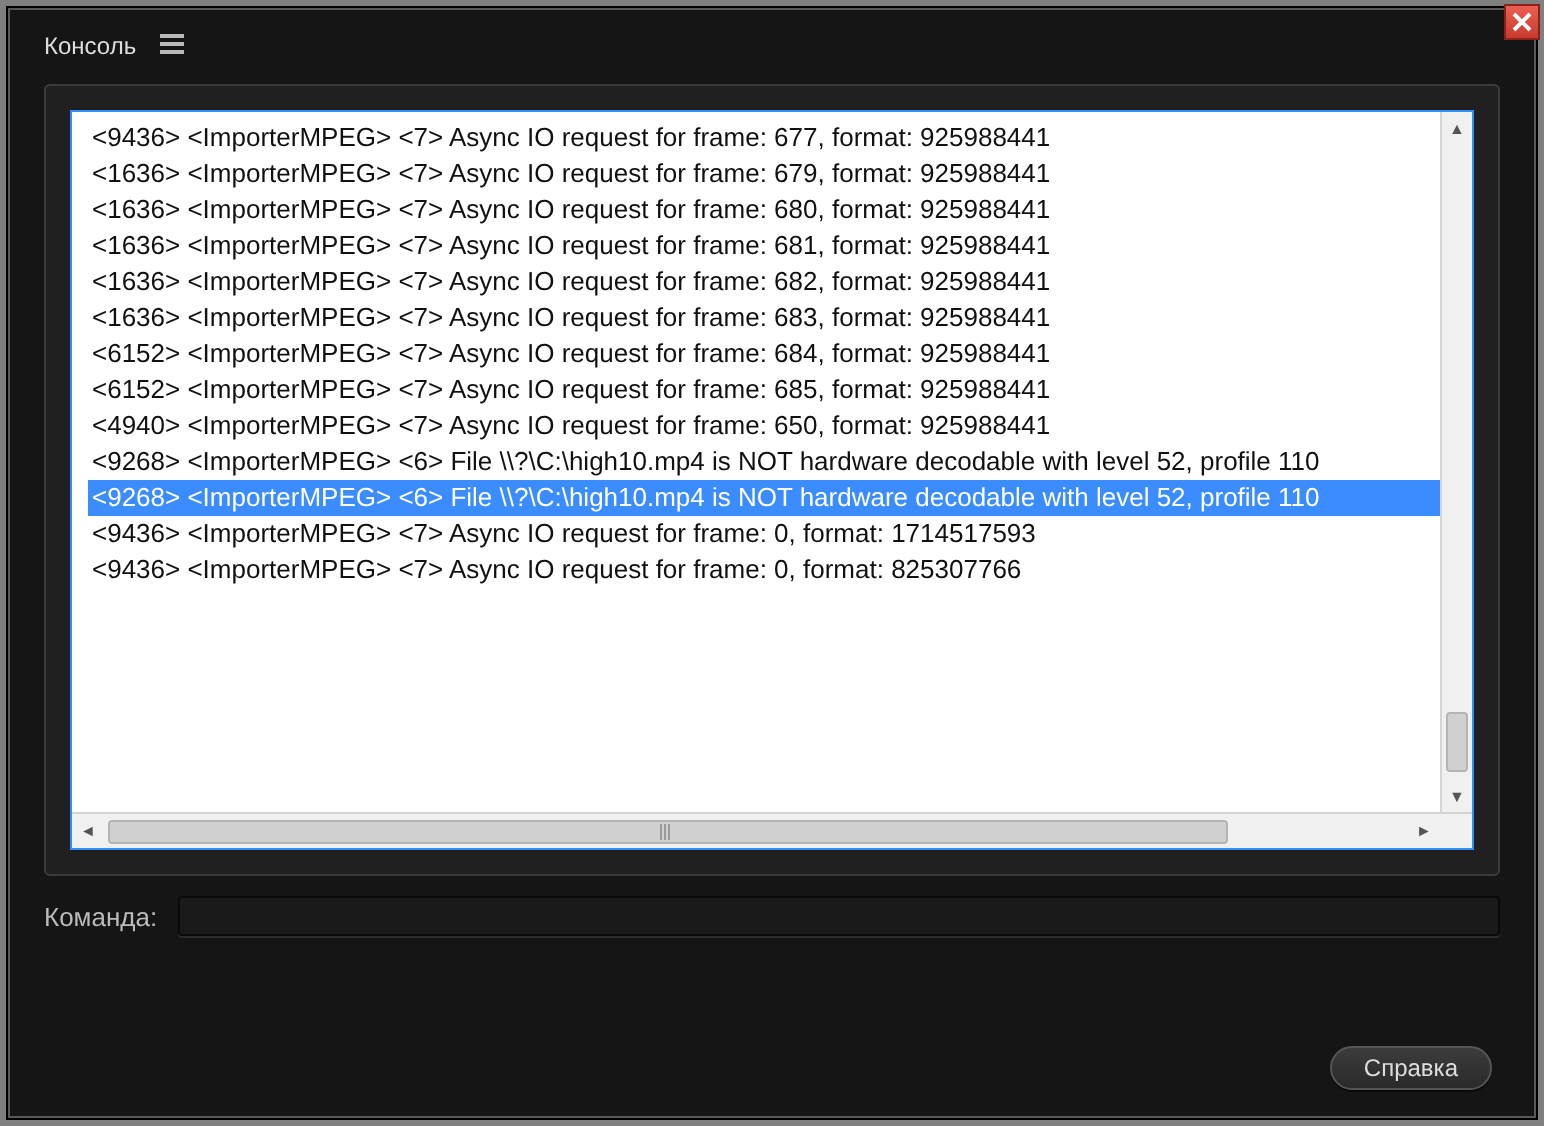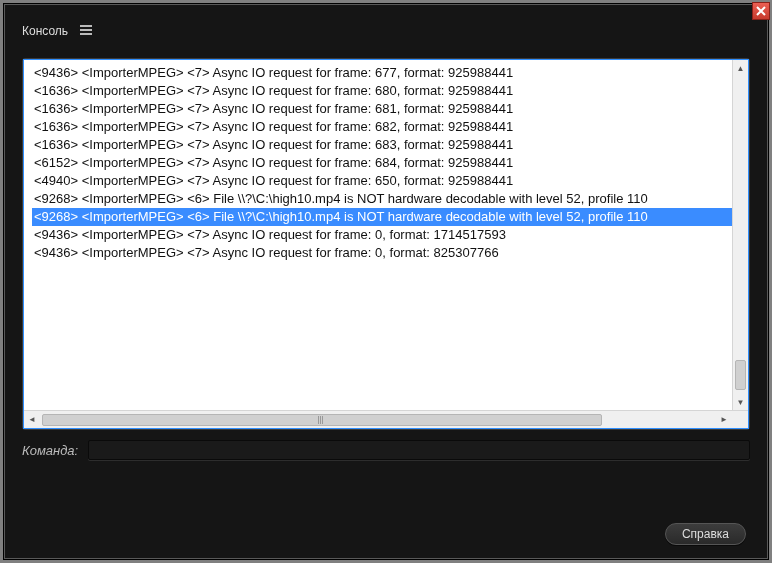--- a/index.html
+++ b/index.html
@@ -32,34 +32,34 @@
     color: #fff;
     display: flex;
     align-items: center;
     justify-content: center;
     font-size: 11px;
     cursor: pointer;
     z-index: 10;
   }
   .close-btn svg { width: 10px; height: 10px; }
   .header {
-    height: 54px;
+    height: 38px;
     display: flex;
     align-items: center;
     padding: 0 18px;
     color: #ddd;
     gap: 12px;
   }
   .header .menu-icon { opacity: .9; cursor: pointer; }
   .content-frame {
     margin: 0 18px 8px 18px;
     border: 1px solid #3a3a3a;
     border-radius: 3px;
     background: #202020;
-    padding: 0;
+    padding: 12px;
   }
   .console-area {
     background: #fff;
     border: 1px solid #2f8fff;
     margin: 0;
     height: 370px;
     position: relative;
     display: flex;
     flex-direction: column;
   }
@@ -151,21 +151,21 @@
   .hscroll .hthumb .grip i {
     width: 1px; background: #999;
   }
   .hscroll .rspacer { width: 16px; }
   .command-row {
     margin: 10px 18px 0 18px;
     display: flex;
     align-items: center;
     gap: 10px;
   }
-  .command-row label { color: #bbb; font-size: 13px; font-style: italic; }
+  .command-row label { color: #bbb; font-size: 13px; }
   .command-input {
     flex: 1;
     height: 20px;
     background: #1a1a1a;
     border: 1px solid #0a0a0a;
     border-radius: 2px;
     box-shadow: 0 1px 0 #2d2d2d;
     color: #ddd;
     padding: 0 6px;
     font-size: 12px;
@@ -206,25 +206,27 @@
         <rect x="0" y="4" width="12" height="2" fill="#ccc"></rect>
         <rect x="0" y="8" width="12" height="2" fill="#ccc"></rect>
       </svg>
     </span>
   </div>
 
   <div class="content-frame">
     <div class="console-area">
       <div class="lines" id="lines">
           <div class="line">&lt;9436&gt; &lt;ImporterMPEG&gt; &lt;7&gt; Async IO request for frame: 677, format: 925988441</div>
+          <div class="line">&lt;1636&gt; &lt;ImporterMPEG&gt; &lt;7&gt; Async IO request for frame: 679, format: 925988441</div>
           <div class="line">&lt;1636&gt; &lt;ImporterMPEG&gt; &lt;7&gt; Async IO request for frame: 680, format: 925988441</div>
           <div class="line">&lt;1636&gt; &lt;ImporterMPEG&gt; &lt;7&gt; Async IO request for frame: 681, format: 925988441</div>
           <div class="line">&lt;1636&gt; &lt;ImporterMPEG&gt; &lt;7&gt; Async IO request for frame: 682, format: 925988441</div>
           <div class="line">&lt;1636&gt; &lt;ImporterMPEG&gt; &lt;7&gt; Async IO request for frame: 683, format: 925988441</div>
           <div class="line">&lt;6152&gt; &lt;ImporterMPEG&gt; &lt;7&gt; Async IO request for frame: 684, format: 925988441</div>
+          <div class="line">&lt;6152&gt; &lt;ImporterMPEG&gt; &lt;7&gt; Async IO request for frame: 685, format: 925988441</div>
           <div class="line">&lt;4940&gt; &lt;ImporterMPEG&gt; &lt;7&gt; Async IO request for frame: 650, format: 925988441</div>
           <div class="line">&lt;9268&gt; &lt;ImporterMPEG&gt; &lt;6&gt; File \\?\C:\high10.mp4 is NOT hardware decodable with level 52, profile 110</div>
           <div class="line selected">&lt;9268&gt; &lt;ImporterMPEG&gt; &lt;6&gt; File \\?\C:\high10.mp4 is NOT hardware decodable with level 52, profile 110</div>
           <div class="line">&lt;9436&gt; &lt;ImporterMPEG&gt; &lt;7&gt; Async IO request for frame: 0, format: 1714517593</div>
           <div class="line">&lt;9436&gt; &lt;ImporterMPEG&gt; &lt;7&gt; Async IO request for frame: 0, format: 825307766</div>
         </div>
 
       <div class="vscroll">
         <div class="arrow">▲</div>
         <div class="track">

